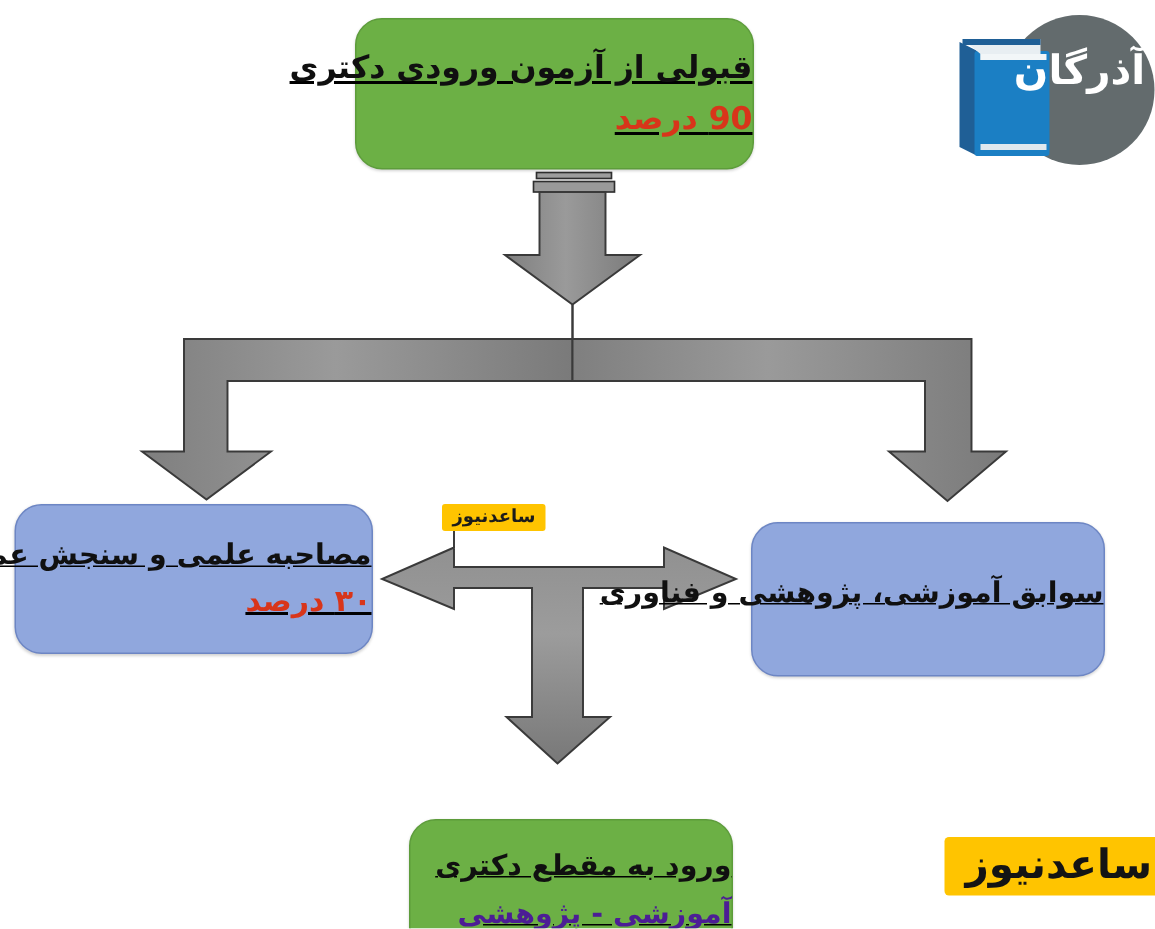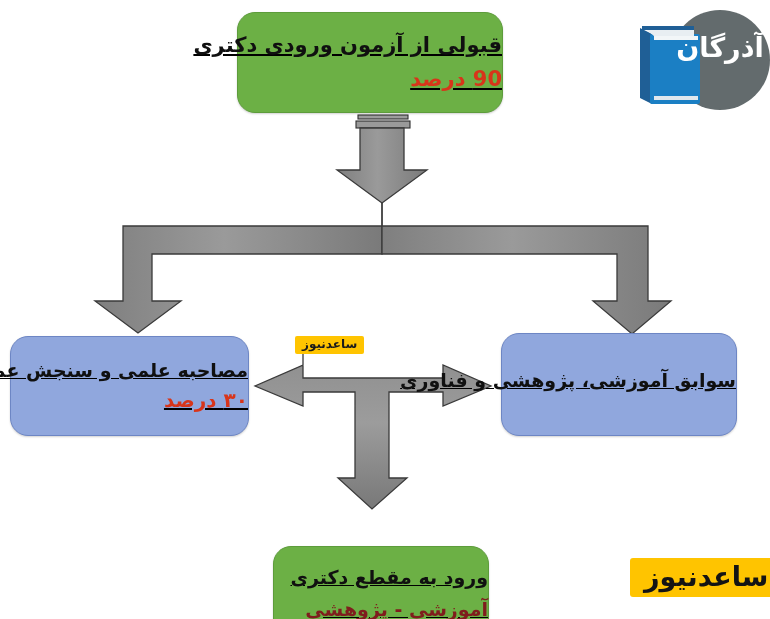--- a/index.html
+++ b/index.html
@@ -72,37 +72,37 @@
     left: 10px;
     top: 336px;
     width: 239px;
     height: 100px;
   }
   #node-left .line1 { font-size: 19px; margin-bottom: 8px; }
   #node-left .line2 { font-size: 20px; }
 
   #node-right {
     left: 501px;
-    top: 333px;
+    top: 348px;
     width: 236px;
     height: 103px;
     padding-left: 25px;
   }
   #node-right .line1 { font-size: 19px; margin-bottom: 8px; }
   #node-right .line2 { font-size: 20px; }
 
   #node-bottom {
     left: 273px;
     top: 514px;
     width: 216px;
     height: 94px;
     margin-top: 32px;
   }
   #node-bottom .line1 { font-size: 19px; margin-bottom: 9px; }
-  #node-bottom .line2 { font-size: 19px; color: #7f1d1d; }
+  #node-bottom .line2 { font-size: 19px; color: #4c1d95; }
 
   
   .arrow-layer {
     position: absolute;
     left: 0;
     top: 0;
     width: 770px;
     height: 619px;
     pointer-events: none;
   }

